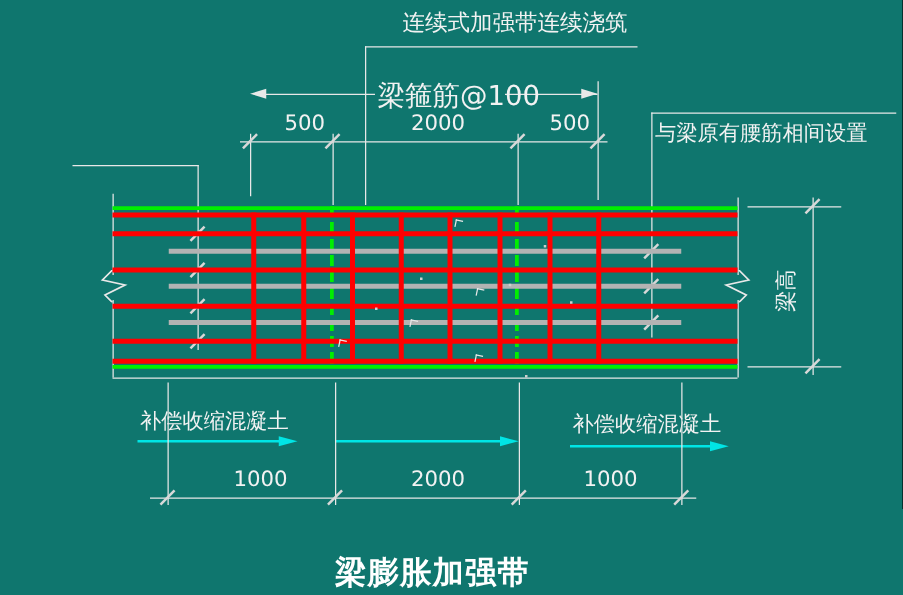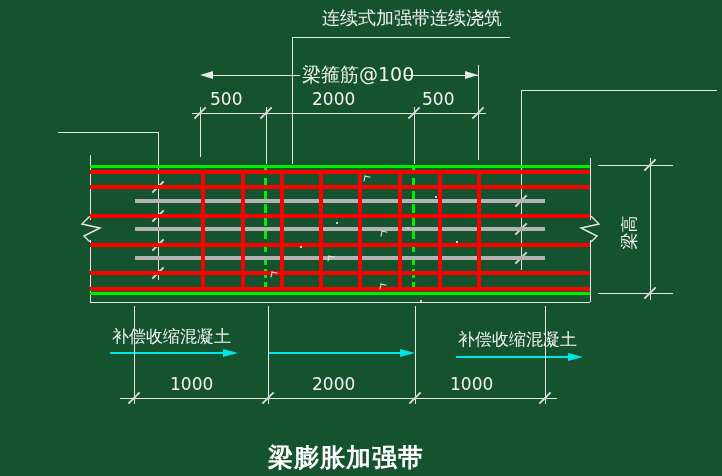--- a/index.html
+++ b/index.html
@@ -1,30 +1,30 @@
 <!DOCTYPE html>
 <html><head>
 <meta charset="utf-8">
 <style>
   html,body{margin:0;padding:0;background:#000;}
   .canvas{
-    position:relative;width:722px;height:476px;background:#14532d;overflow:hidden;
+    position:relative;width:722px;height:476px;background:#0f766e;overflow:hidden;
     font-family:"DejaVu Sans",sans-serif;color:#fff;
   }
   .abs{position:absolute;}
   .hline{position:absolute;height:1px;background:#e8e8e8;}
   .vline{position:absolute;width:1px;background:#e8e8e8;}
   .red-h{position:absolute;height:4px;background:#ff0000;}
   .gray-h{position:absolute;height:4px;background:#b3b3b3;}
   .stirrup{position:absolute;width:4px;background:#ff0000;}
   .green-h{position:absolute;height:3px;background:#00ef00;}
   .green-dash-v{position:absolute;width:3px;
     background:repeating-linear-gradient(to bottom,#00ef00 0 9px,transparent 9px 13px);}
   .cad-text{position:absolute;color:#f2f2f2;font-size:18px;white-space:nowrap;letter-spacing:0px;}
-  .dim-num{position:absolute;color:#f2f2f2;font-size:17px;white-space:nowrap;text-align:left;}
+  .dim-num{position:absolute;color:#f2f2f2;font-size:17px;white-space:nowrap;text-align:right;}
   .tick{position:absolute;width:16px;height:2px;background:#d8d8d8;transform:rotate(-45deg);}
   .arrow-l{position:absolute;width:0;height:0;border-top:4px solid transparent;
     border-bottom:4px solid transparent;border-right:13px solid #e8e8e8;}
   .arrow-r{position:absolute;width:0;height:0;border-top:4px solid transparent;
     border-bottom:4px solid transparent;border-left:13px solid #e8e8e8;}
   .cyan-line{position:absolute;height:2px;background:#00e5e5;}
   .cyan-arrow{position:absolute;width:0;height:0;border-top:4px solid transparent;
     border-bottom:4px solid transparent;border-left:15px solid #00e5e5;}
   .speck{position:absolute;width:2px;height:2px;background:#cfcfcf;}
   .hook{position:absolute;width:5px;height:5px;border:1px solid #e8e8e8;border-right:none;border-bottom:none;transform:rotate(12deg);}
@@ -38,21 +38,21 @@
 <div class="canvas">
 
   <div class="cad-text" style="left:322px;top:6px;">连续式加强带连续浇筑</div>
   <div class="hline" style="left:292px;top:37px;width:218px;"></div>
   <div class="vline" style="left:292px;top:37px;height:127px;"></div>
 
   <div class="hline" style="left:203px;top:75px;width:97px;"></div>
   <div class="hline" style="left:404px;top:75px;width:74px;"></div>
   <div class="arrow-l" style="left:200px;top:71px;"></div>
   <div class="arrow-r" style="left:465px;top:71px;"></div>
-  <div class="cad-text" style="left:302px;top:62px;font-size:19px;">梁箍筋@100</div>
+  <div class="cad-text" style="left:302px;top:62px;font-size:22px;">梁箍筋@100</div>
 
   <div class="vline" style="left:200px;top:107px;height:50px;"></div>
   <div class="vline" style="left:266px;top:107px;height:57px;"></div>
   <div class="vline" style="left:414px;top:107px;height:57px;"></div>
   <div class="vline" style="left:478px;top:65px;height:95px;"></div>
   <div class="hline" style="left:192px;top:113px;width:294px;"></div>
   <div class="tick" style="left:192px;top:112px;"></div>
   <div class="tick" style="left:258px;top:112px;"></div>
   <div class="tick" style="left:406px;top:112px;"></div>
   <div class="tick" style="left:470px;top:112px;"></div>
@@ -61,20 +61,21 @@
   <div class="dim-num" style="left:422px;top:89px;width:50px;">500</div>
 
   <div class="hline" style="left:58px;top:132px;width:101px;"></div>
   <div class="vline" style="left:158px;top:132px;height:148px;"></div>
   <div class="tick" style="left:150px;top:186px;"></div>
   <div class="tick" style="left:150px;top:215px;"></div>
   <div class="tick" style="left:150px;top:244px;"></div>
   <div class="tick" style="left:150px;top:272px;"></div>
 
   <div class="hline" style="left:521px;top:90px;width:196px;"></div>
+  <div class="cad-text" style="left:524px;top:95px;font-size:17px;">与梁原有腰筋相间设置</div>
   <div class="vline" style="left:521px;top:90px;height:180px;"></div>
   <div class="tick" style="left:513px;top:200px;"></div>
   <div class="tick" style="left:513px;top:228px;"></div>
   <div class="tick" style="left:513px;top:257px;"></div>
 
   <div class="vline" style="left:90px;top:155px;height:65px;"></div>
   <div class="vline" style="left:90px;top:240px;height:62px;"></div>
   <svg class="abs" style="left:78px;top:216px;" width="26" height="26">
     <polyline points="12,0 4,8 22,12 6,20 12,26" fill="none" stroke="#e8e8e8" stroke-width="1.4"></polyline>
   </svg>

